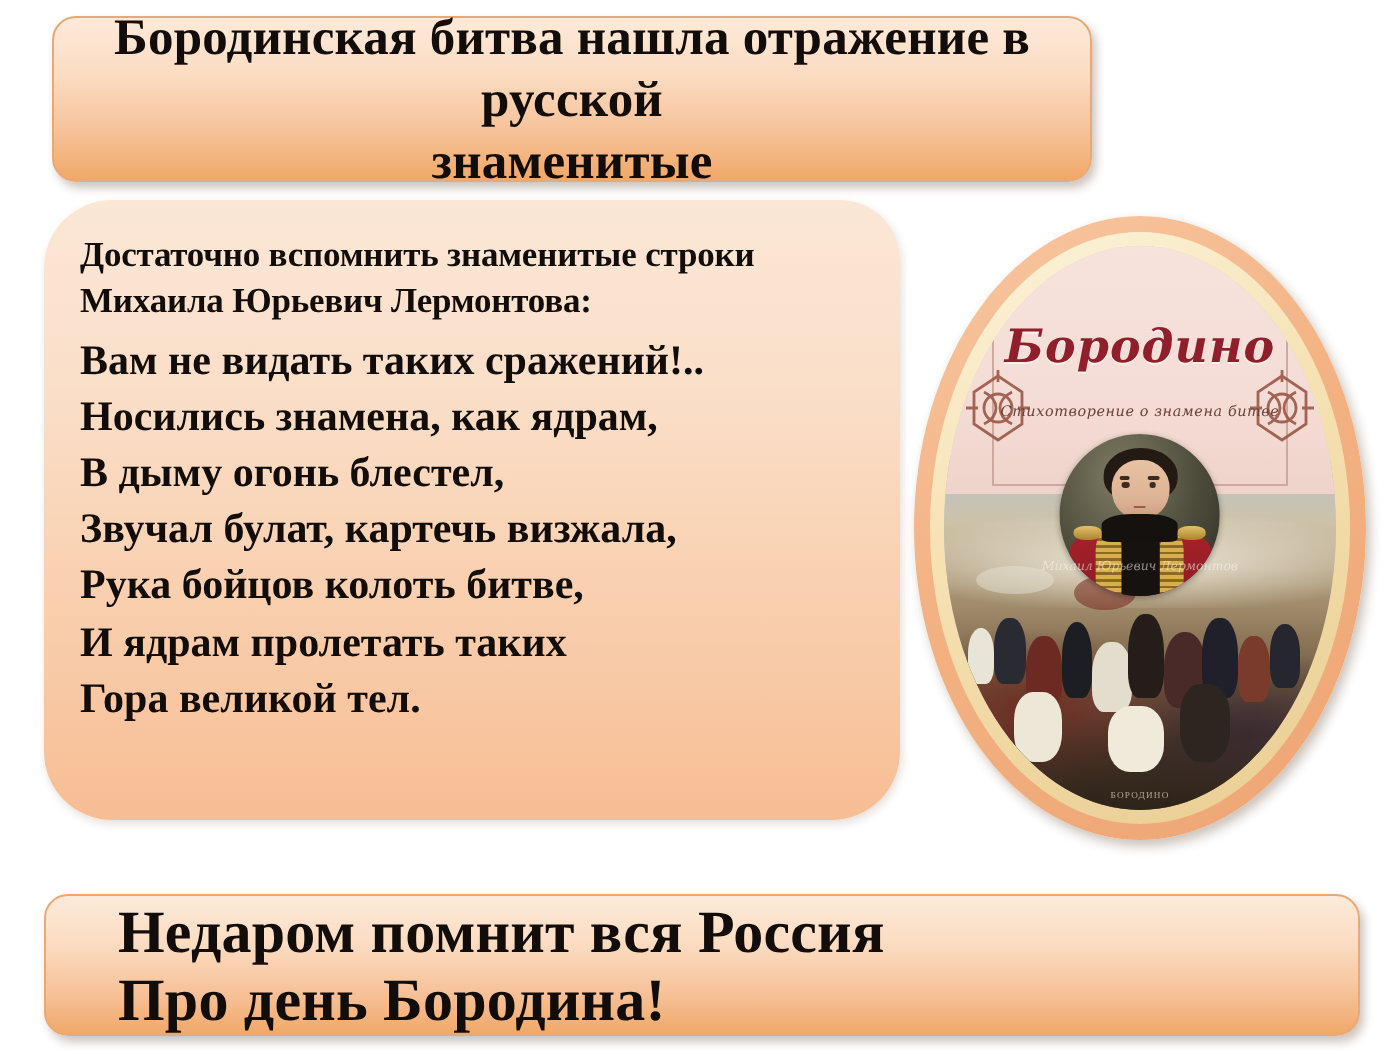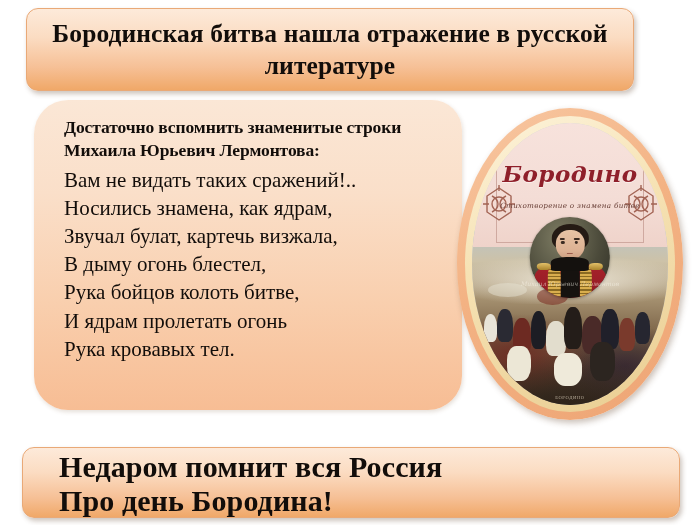--- a/index.html
+++ b/index.html
@@ -31,21 +31,21 @@
     border-radius: 12px;
     box-shadow: 2px 3px 5px rgba(90, 60, 35, 0.30);
     color: #120d0a;
     font-weight: bold;
     letter-spacing: 0.1px;
   }
 
   #title-banner {
     left: 26px;
     top: 8px;
-    width: 608px;
+    width: 520px;
     height: 83px;
     display: flex;
     align-items: center;
     justify-content: center;
     text-align: center;
     padding: 0 18px;
   }
   #title-banner .line {
     font-size: 25.5px;
     line-height: 1.22;
@@ -72,36 +72,35 @@
   #text-panel {
     position: absolute;
     left: 22px;
     top: 100px;
     width: 428px;
     height: 310px;
     box-sizing: border-box;
     background: linear-gradient(to bottom, #fbe7d6 0%, #fadfc9 30%, #f9cfae 65%, #f7bd94 100%);
     border-radius: 34px 30px 34px 34px;
     box-shadow: 1px 2px 4px rgba(110, 75, 45, 0.18);
-    padding: 16px 14px 8px 30px;
+    padding: 16px 14px 8px 18px;
     color: #120d0a;
-    margin-left: 12px;
   }
   #text-panel .intro {
     font-size: 17.5px;
     font-weight: bold;
     line-height: 1.30;
     letter-spacing: -0.1px;
   }
   #text-panel .verse {
     margin-top: 4px;
   }
   #text-panel .verse .vline {
     font-size: 21px;
-    font-weight: normal;
+    font-weight: bold;
     line-height: 1.345;
     white-space: nowrap;
   }
 
   
   #cover-oval {
     position: absolute;
     left: 457px;
     top: 108px;
     width: 226px;
@@ -309,37 +308,37 @@
   .p-epaulette.r { right: 9%; }
 </style>
 </head>
 <body>
 
 <div class="slide">
 
   <div class="banner" id="title-banner">
     <div>
       <div class="line">Бородинская битва нашла отражение в русской</div>
-      <div class="line">литературе</div>
+      <div class="line">знаменитые</div>
     </div>
   </div>
 
   <div id="text-panel">
     <div class="intro">
       <div>Достаточно вспомнить знаменитые строки</div>
       <div>Михаила Юрьевич Лермонтова:</div>
     </div>
     <div class="verse">
       <div class="vline">Вам не видать таких сражений!..</div>
       <div class="vline">Носились знамена, как ядрам,</div>
+      <div class="vline">В дыму огонь блестел,</div>
       <div class="vline">Звучал булат, картечь визжала,</div>
-      <div class="vline">В дыму огонь блестел,</div>
       <div class="vline">Рука бойцов колоть битве,</div>
-      <div class="vline">И ядрам пролетать огонь</div>
-      <div class="vline">Рука кровавых тел.</div>
+      <div class="vline">И ядрам пролетать таких</div>
+      <div class="vline">Гора великой тел.</div>
     </div>
   </div>
 
   <div id="cover-oval">
     <div id="cover-ring">
       <div id="cover-face">
 
         <div class="cover-scene">
           <div class="scene-smoke"></div>
           <div class="scene-figs">

